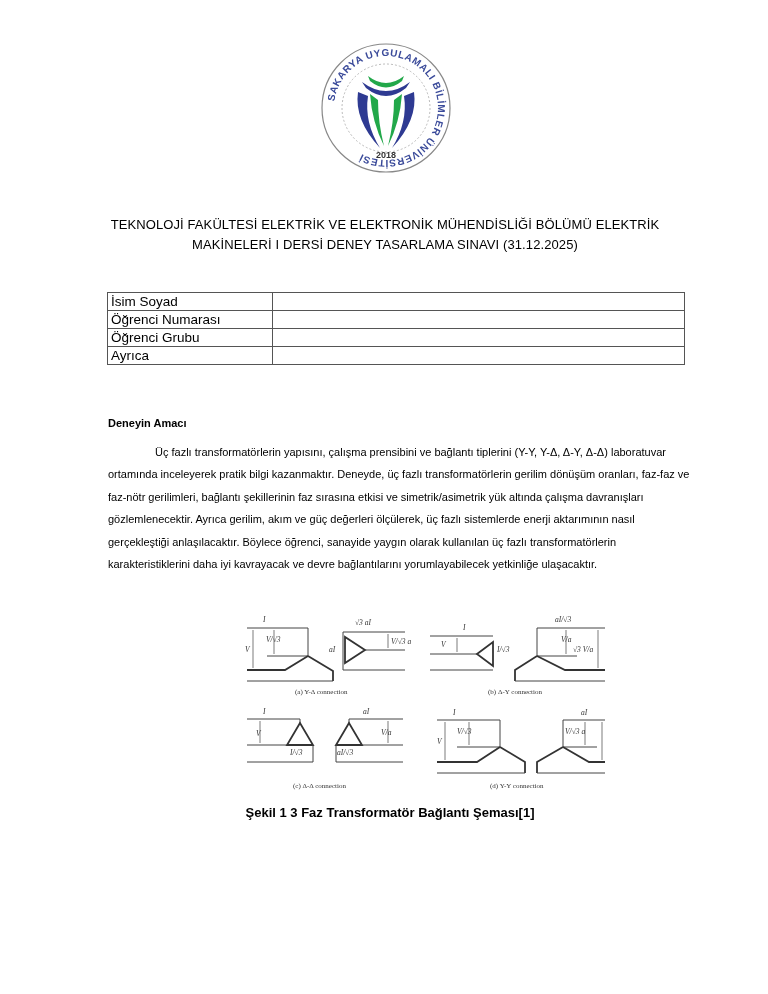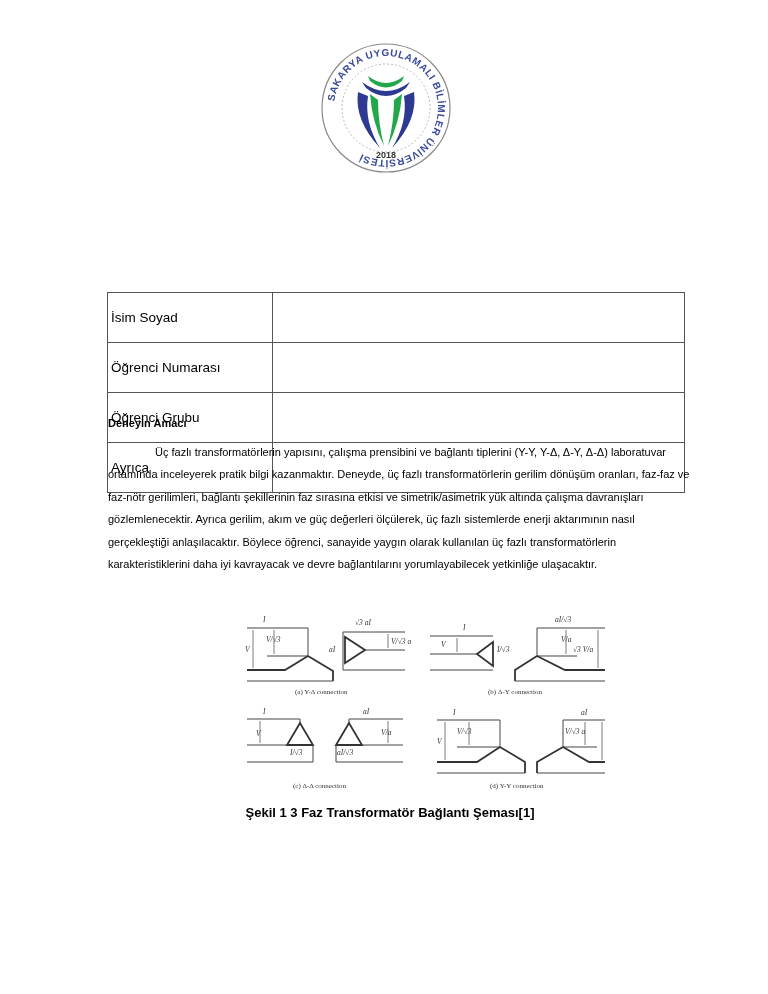--- a/index.html
+++ b/index.html
@@ -10,21 +10,21 @@
     .logo { position: absolute; left: 318px; top: 40px; width: 136px; height: 136px; }
     .title {
       position: absolute; left: 100px; top: 215px; width: 570px;
       text-align: center; font-size: 13px; line-height: 20px; letter-spacing: 0.1px;
     }
     table.info {
       position: absolute; left: 107px; top: 292px; width: 578px;
       border-collapse: collapse; font-size: 13.5px;
     }
     table.info td {
-      border: 1px solid #555; height: 17px; padding: 16px 3px; line-height: 17px;
+      border: 1px solid #555; height: 17px; padding: 0 3px; line-height: 17px;
     }
     table.info td.label { width: 158px; }
     .heading {
       position: absolute; left: 108px; top: 417px; font-size: 11px; font-weight: bold;
     }
     .para {
       position: absolute; left: 108px; top: 441px; width: 585px;
       font-size: 11px; line-height: 22.4px; text-align: left;
     }
     .para .indent { display: inline-block; width: 47px; }
@@ -56,20 +56,22 @@
     <path d="M50,36 Q68,50 86,36 L84,41 Q68,54 52,41 Z" fill="#22a84a"></path>
     <path d="M40,52 Q36,80 62,108 Q46,82 50,56 Z" fill="#2e3a92"></path>
     <path d="M96,52 Q100,80 74,108 Q90,82 86,56 Z" fill="#2e3a92"></path>
     <path d="M52,54 Q54,82 66,106 Q60,82 60,60 Z" fill="#22a84a"></path>
     <path d="M84,54 Q82,82 70,106 Q76,82 76,60 Z" fill="#22a84a"></path>
   </g>
   <text x="68" y="118" text-anchor="middle" font-size="9" font-weight="bold" fill="#333">2018</text>
 </svg>
 
 <div class="title">
+  <div>TEKNOLOJİ FAKÜLTESİ ELEKTRİK VE ELEKTRONİK MÜHENDİSLİĞİ BÖLÜMÜ ELEKTRİK</div>
+  <div>MAKİNELERİ I DERSİ DENEY TASARLAMA SINAVI (31.12.2025)</div>
 </div>
 
 <table class="info">
   <tbody>
       <tr>
     <td class="label">İsim Soyad</td>
     <td></td>
   </tr>
   <tr>
     <td class="label">Öğrenci Numarası</td>

